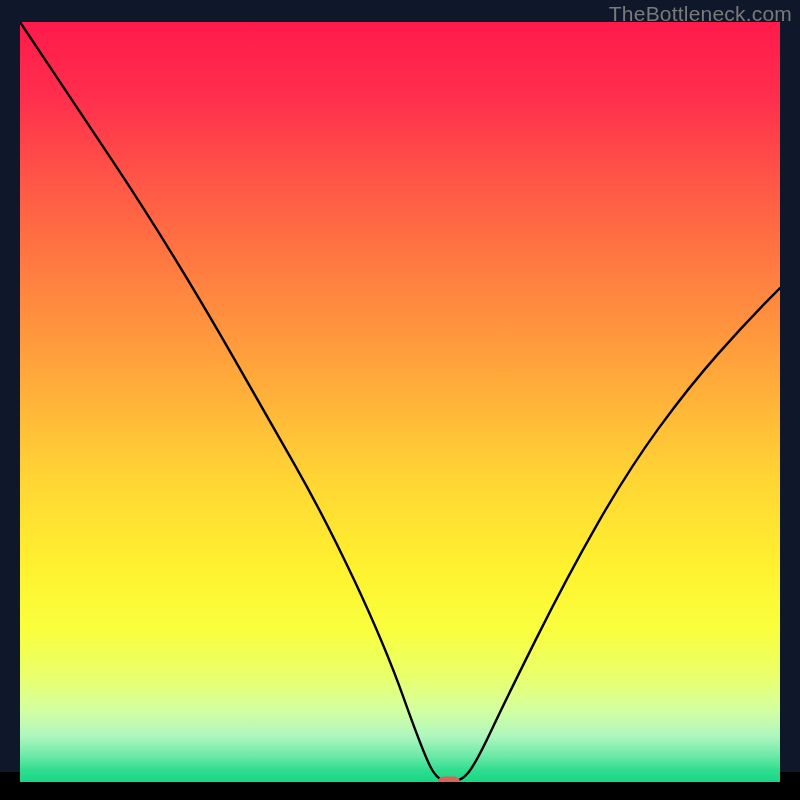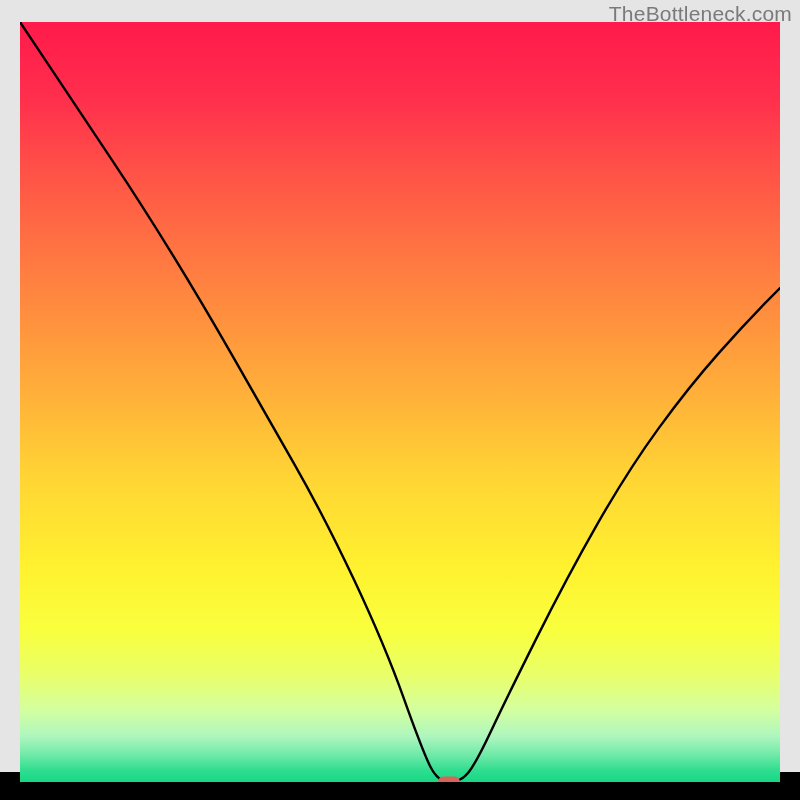--- a/index.html
+++ b/index.html
@@ -8,21 +8,21 @@
     width: 800px;
     height: 800px;
     overflow: hidden;
     background: #000;
     font-family: Arial, Helvetica, sans-serif;
   }
   .frame {
     position: relative;
     width: 800px;
     height: 772px;
-    background: #e5e5e5;
+    background: #0f172a;
   }
   .watermark {
     position: absolute;
     top: 2px;
     right: 8px;
     color: #7a7a7a;
     font-size: 21px;
     font-weight: 500;
     letter-spacing: 0.2px;
     z-index: 5;

